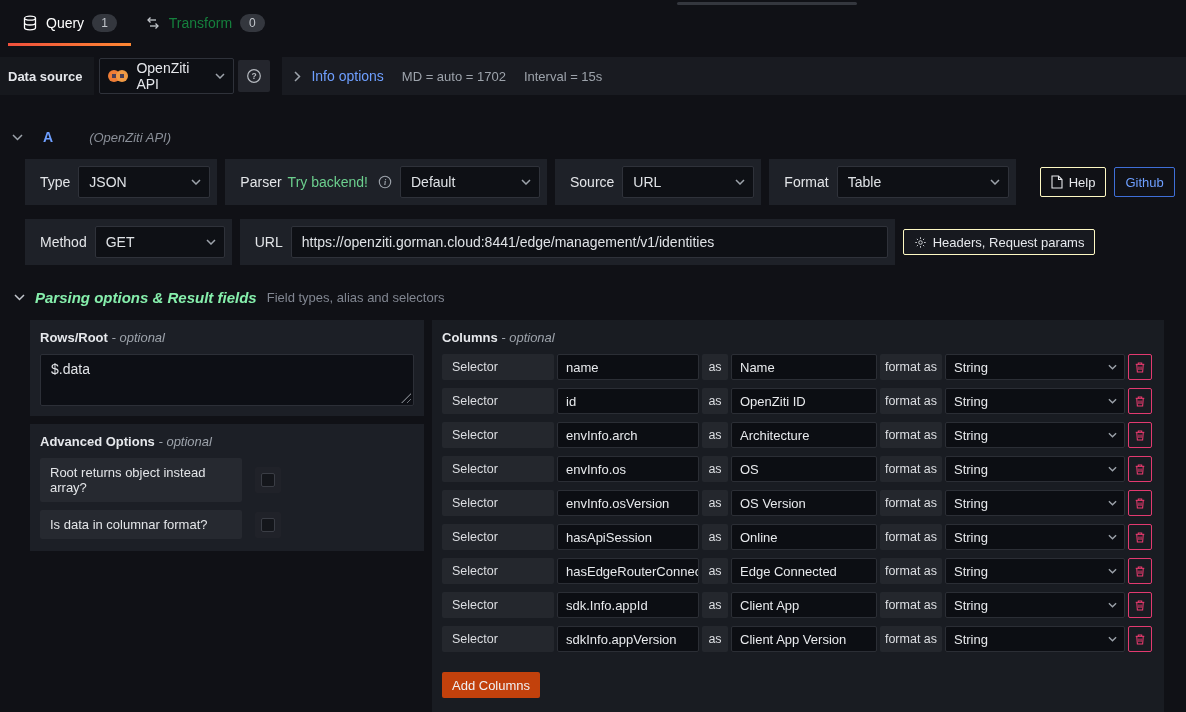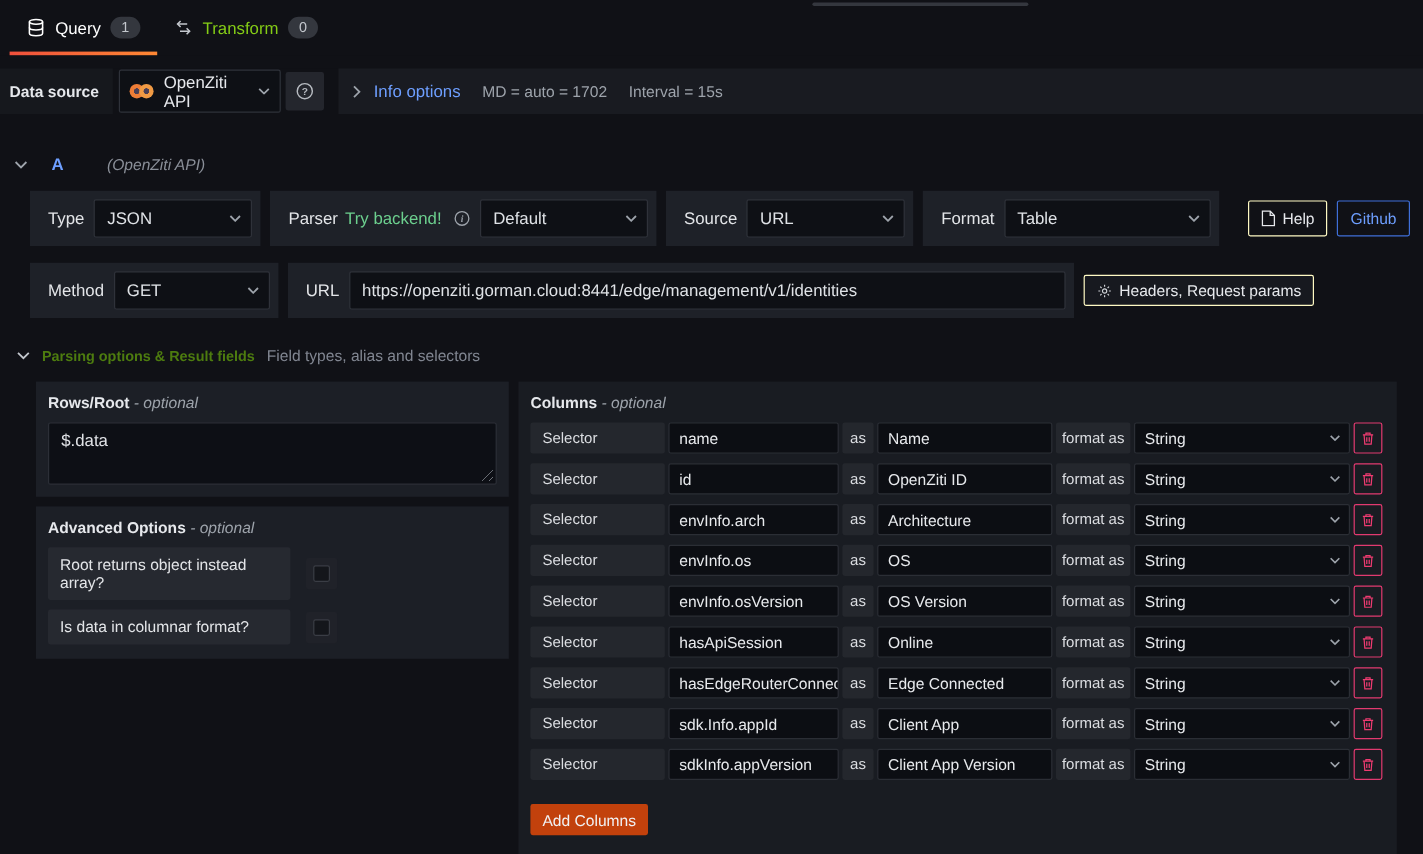--- a/index.html
+++ b/index.html
@@ -2,21 +2,21 @@
 <html><head>
 <meta charset="utf-8">
 <style>
   * { margin:0; padding:0; box-sizing:border-box; }
   html,body { width:1186px; height:712px; background:#101116; font-family:"Liberation Sans", sans-serif; overflow:hidden; color:#d8dadf; }
 
   
   .tabbar { position:relative; height:46px; background:#101116; display:flex; align-items:stretch; padding-left:8px; }
   .drag-handle { position:absolute; left:677px; top:2px; width:180px; height:3px; background:#34373e; border-radius:2px; }
   .tab { position:relative; display:flex; align-items:center; gap:8px; padding:0 14px; cursor:pointer; }
-  .tab .tab-label { font-size:14px; font-weight:500; color:#84cc16; }
+  .tab .tab-label { font-size:14px; font-weight:500; color:#15803d; }
   .tab.active .tab-label { color:#ffffff; }
   .tab.active::after { content:""; position:absolute; left:0; right:0; bottom:0; height:3px; background:linear-gradient(90deg,#f0503c,#ff8833); }
   .badge { background:#34373e; color:#c3c7cd; font-size:12px; line-height:18px; padding:0 9px; border-radius:9px; }
   .ticon { display:flex; align-items:center; }
 
   
   .toolbar { margin-top:11px; height:38px; display:flex; align-items:stretch; background:#101116; }
   .ds-label { display:flex; align-items:center; background:#16181d; padding:0 12px 0 8px; font-size:13px; font-weight:700; color:#e6e8ec; }
   .ds-picker { margin-left:5px; align-self:center; display:flex; align-items:center; gap:8px; width:135px; height:32px; background:#0e1015; border:1px solid #2f323a; border-radius:2px; padding:17px 8px; cursor:pointer; }
   .ds-picker .ds-name { font-size:14px; color:#e6e8ec; flex:1; }
@@ -45,21 +45,21 @@
   .txt-input { padding-right:10px; cursor:text; }
   .select .chev { position:absolute; right:8px; display:flex; }
   .info-ic { margin:0 8px 0 2px; display:flex; }
 
   .btn { display:flex; align-items:center; gap:6px; height:30px; padding:0 10px; background:transparent; border:1px solid #fef9c3; border-radius:2px; color:#e6e8ec; font-size:13px; font-weight:500; cursor:pointer; white-space:nowrap; }
   .btn-github { border-color:#3f6fd8; color:#6e9fff; }
   .btn-headers { height:26px; background:#17191f; }
 
   
   .parse-head { margin:24px 0 0 14px; display:flex; align-items:center; gap:10px; }
-  .parse-head .ptitle { font-size:12px; font-weight:700; color:#4d7c0f; }
+  .parse-head .ptitle { font-size:15px; font-weight:700; color:#86efac;font-style:italic; }
   .parse-head .psub { font-size:13px; color:#818691; }
   .parse-body { margin:14px 22px 0 30px; display:flex; align-items:flex-start; gap:8px; }
   .left-col { width:398px; display:flex; flex-direction:column; gap:8px; }
   .panel { background:#1c1f26; padding:10px; }
   .panel-h { font-size:13px; font-weight:700; color:#e6e8ec; margin-bottom:9px; }
   .panel-h .opt { font-weight:400; font-style:italic; color:#9da3ab; }
   .rows-root-ta { position:relative; width:100%; height:52px; background:#0d0f15; border:1px solid #2c2f37; border-radius:2px; padding:6px 10px; font-size:14px; color:#e0e2e6; cursor:text; }
   .rows-root-ta .grip { position:absolute; right:2px; bottom:2px; width:10px; height:10px;
     background:repeating-linear-gradient(135deg, transparent 0 3px, #70747b 3px 4px); 
     clip-path:polygon(100% 0, 100% 100%, 0 100%); }

